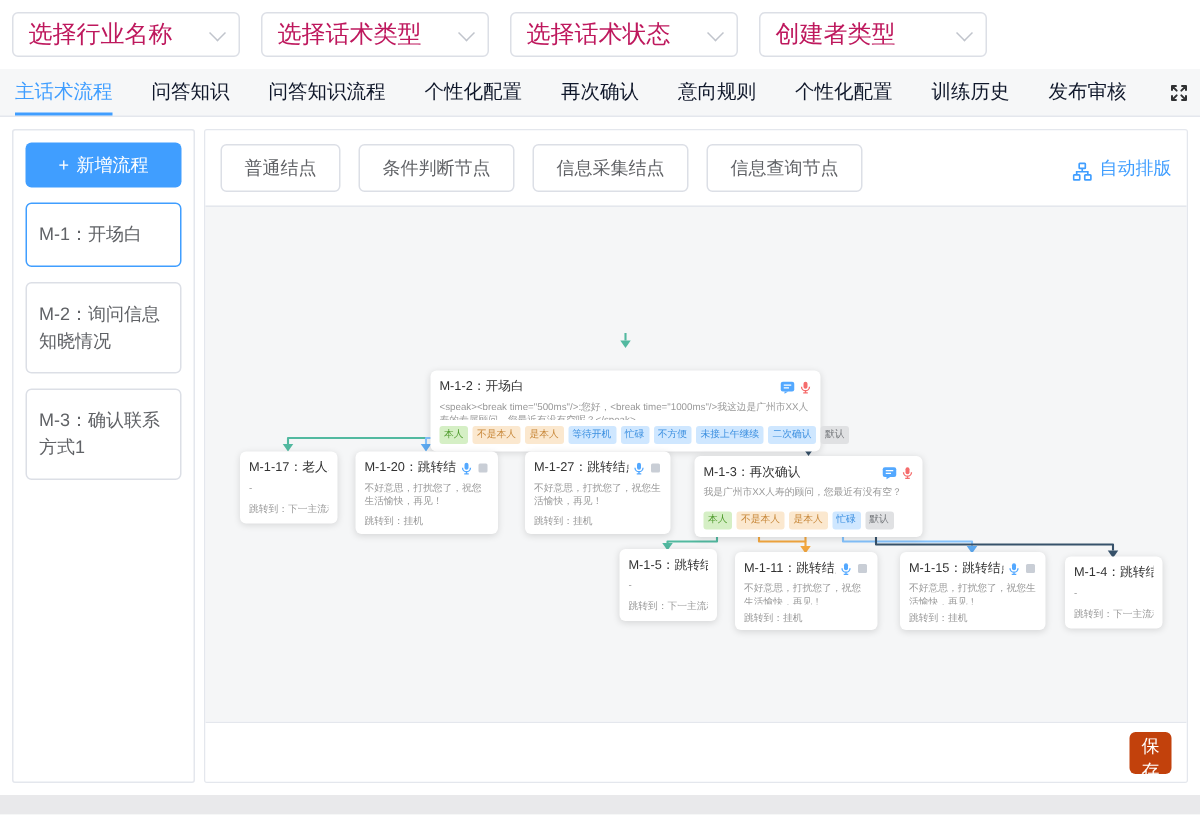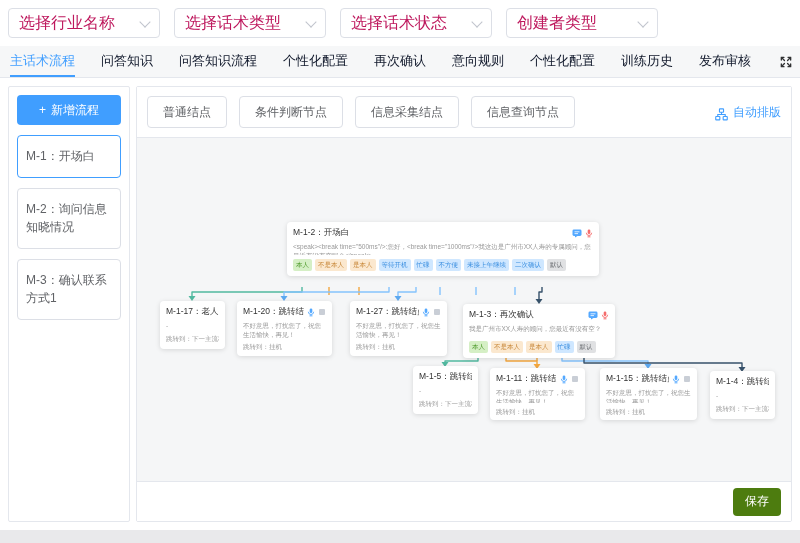--- a/index.html
+++ b/index.html
@@ -50,21 +50,21 @@
   .fcard .jump{margin-top:auto;font-size:6.5px;color:#999;white-space:nowrap;overflow:hidden;padding-top:5px}
   .pills{display:flex;gap:3px;margin-top:auto;padding-top:4px}
   .pill{font-size:6.5px;line-height:1;padding:3px 3px;border-radius:2px;white-space:nowrap;cursor:pointer}
   .pill.g{background:#d5efc5;color:#4f9b2d}
   .pill.o{background:#fbe8cf;color:#c8883a}
   .pill.b{background:#cfe7ff;color:#3b8fe0}
   .pill.gy{background:#e0e1e3;color:#73767a}
   
   .main-footer{flex:none;height:40px;border-top:1px solid #e4e7ed;background:#fff;
     display:flex;align-items:center;justify-content:flex-end;padding:0 10px;box-sizing:border-box}
-  .save-btn{width:48px;height:28px;background:#4d7c0f;color:#fff;border:none;border-radius:4px;
+  .save-btn{width:28px;height:28px;background:#c2410c;color:#fff;border:none;border-radius:4px;
     font-size:12px;cursor:pointer}
   .bottom-strip{height:13px;background:#e9e9eb}
 </style>
 </head>
 <body>
 
 <div class="filters">
   <div class="select">
     <span class="ph">选择行业名称</span>
     <span class="chev"></span>
@@ -179,21 +179,21 @@
         <g stroke="#37526b" fill="none" stroke-width="1.4" stroke-linejoin="round">
           <path d="M405,149 V154 H402 V161"></path>
           <path d="M447,220 V225 H605 V229"></path>
         </g>
         <g fill="#37526b">
           <path d="M398.5,161 L405.5,161 L402,166 Z"></path>
           <path d="M601.5,229 L608.5,229 L605,234 Z"></path>
         </g>
       </svg>
 
-      <div class="fcard" style="left:150px;top:84px;width:312px;height:54px">
+      <div class="fcard" style="left:150px;top:109px;width:260px;height:54px">
         <div class="t">
           <span class="ttl">M-1-2：开场白</span>
           <span class="nicons">
             <svg width="10" height="9" viewBox="0 0 10 9">
               <rect x="0.5" y="0.5" width="9" height="6.5" rx="1.4" fill="#53a8ff"></rect>
               <path d="M3,8.5 L3,7 L5.5,7 Z" fill="#53a8ff"></path>
               <path d="M2.5,2.8 H7.5 M2.5,4.6 H6" stroke="#fff" stroke-width="0.8"></path>
             </svg>
             <svg width="8" height="9" viewBox="0 0 9 10">
               <rect x="3" y="0.5" width="3" height="5.2" rx="1.5" fill="#f56c6c"></rect>

